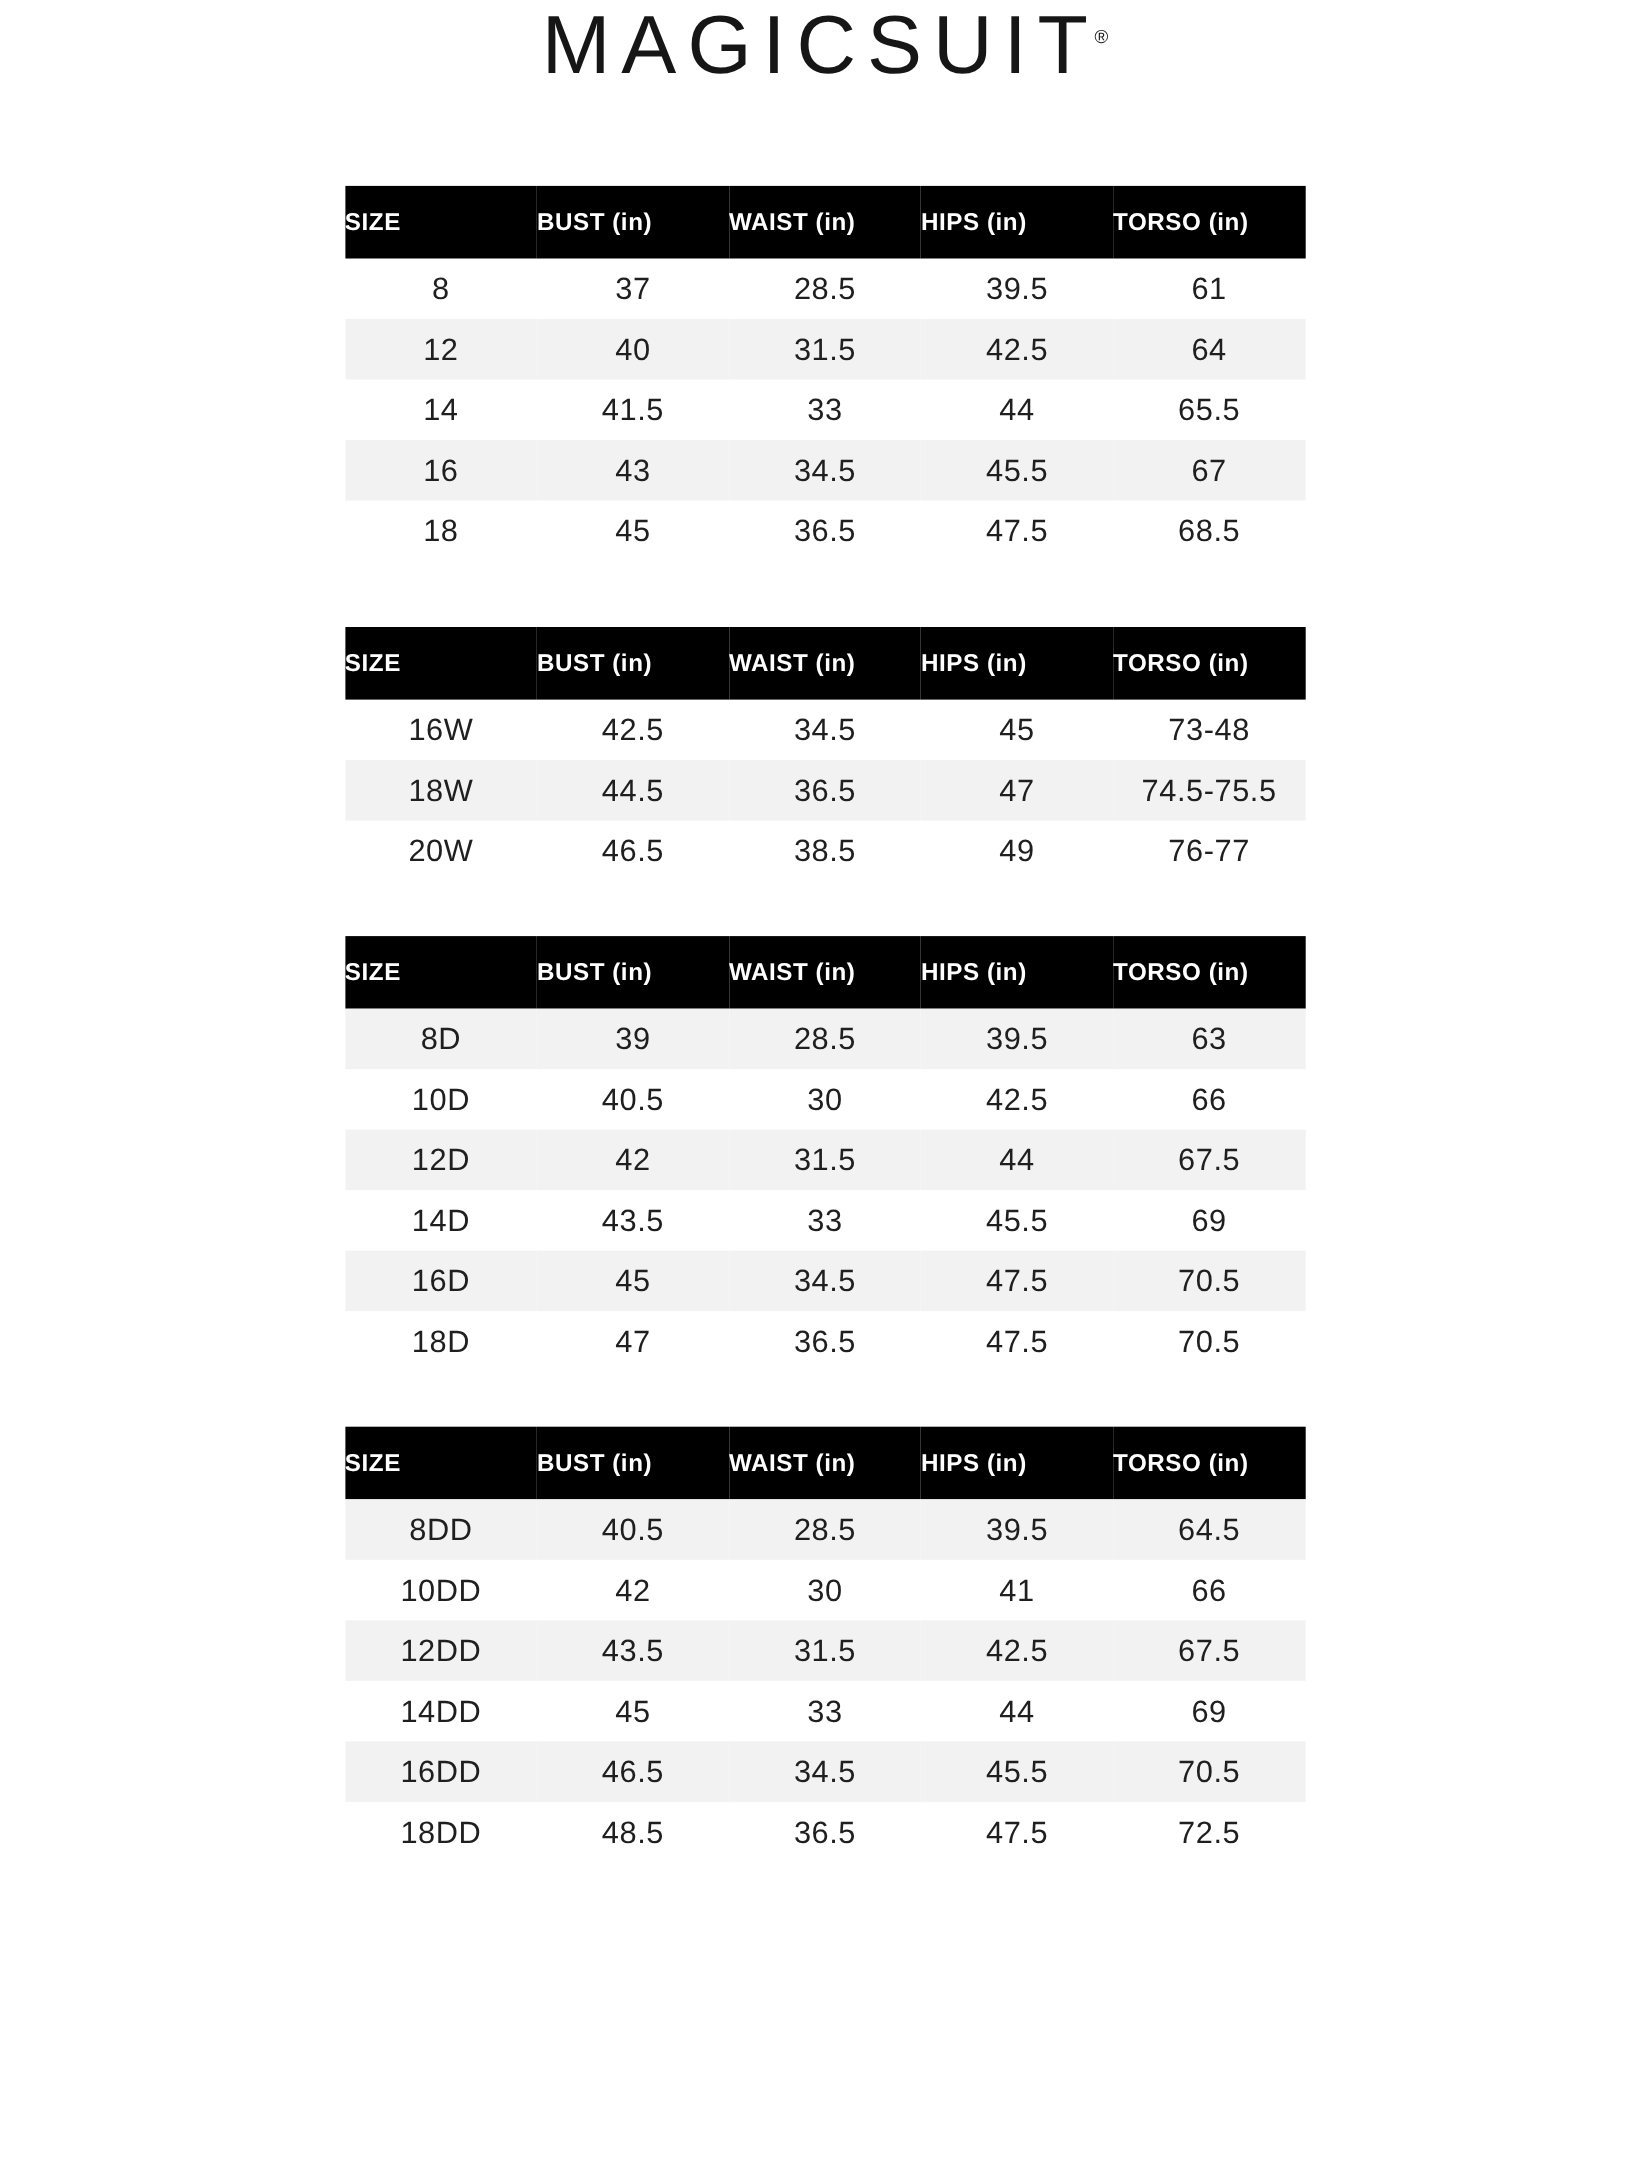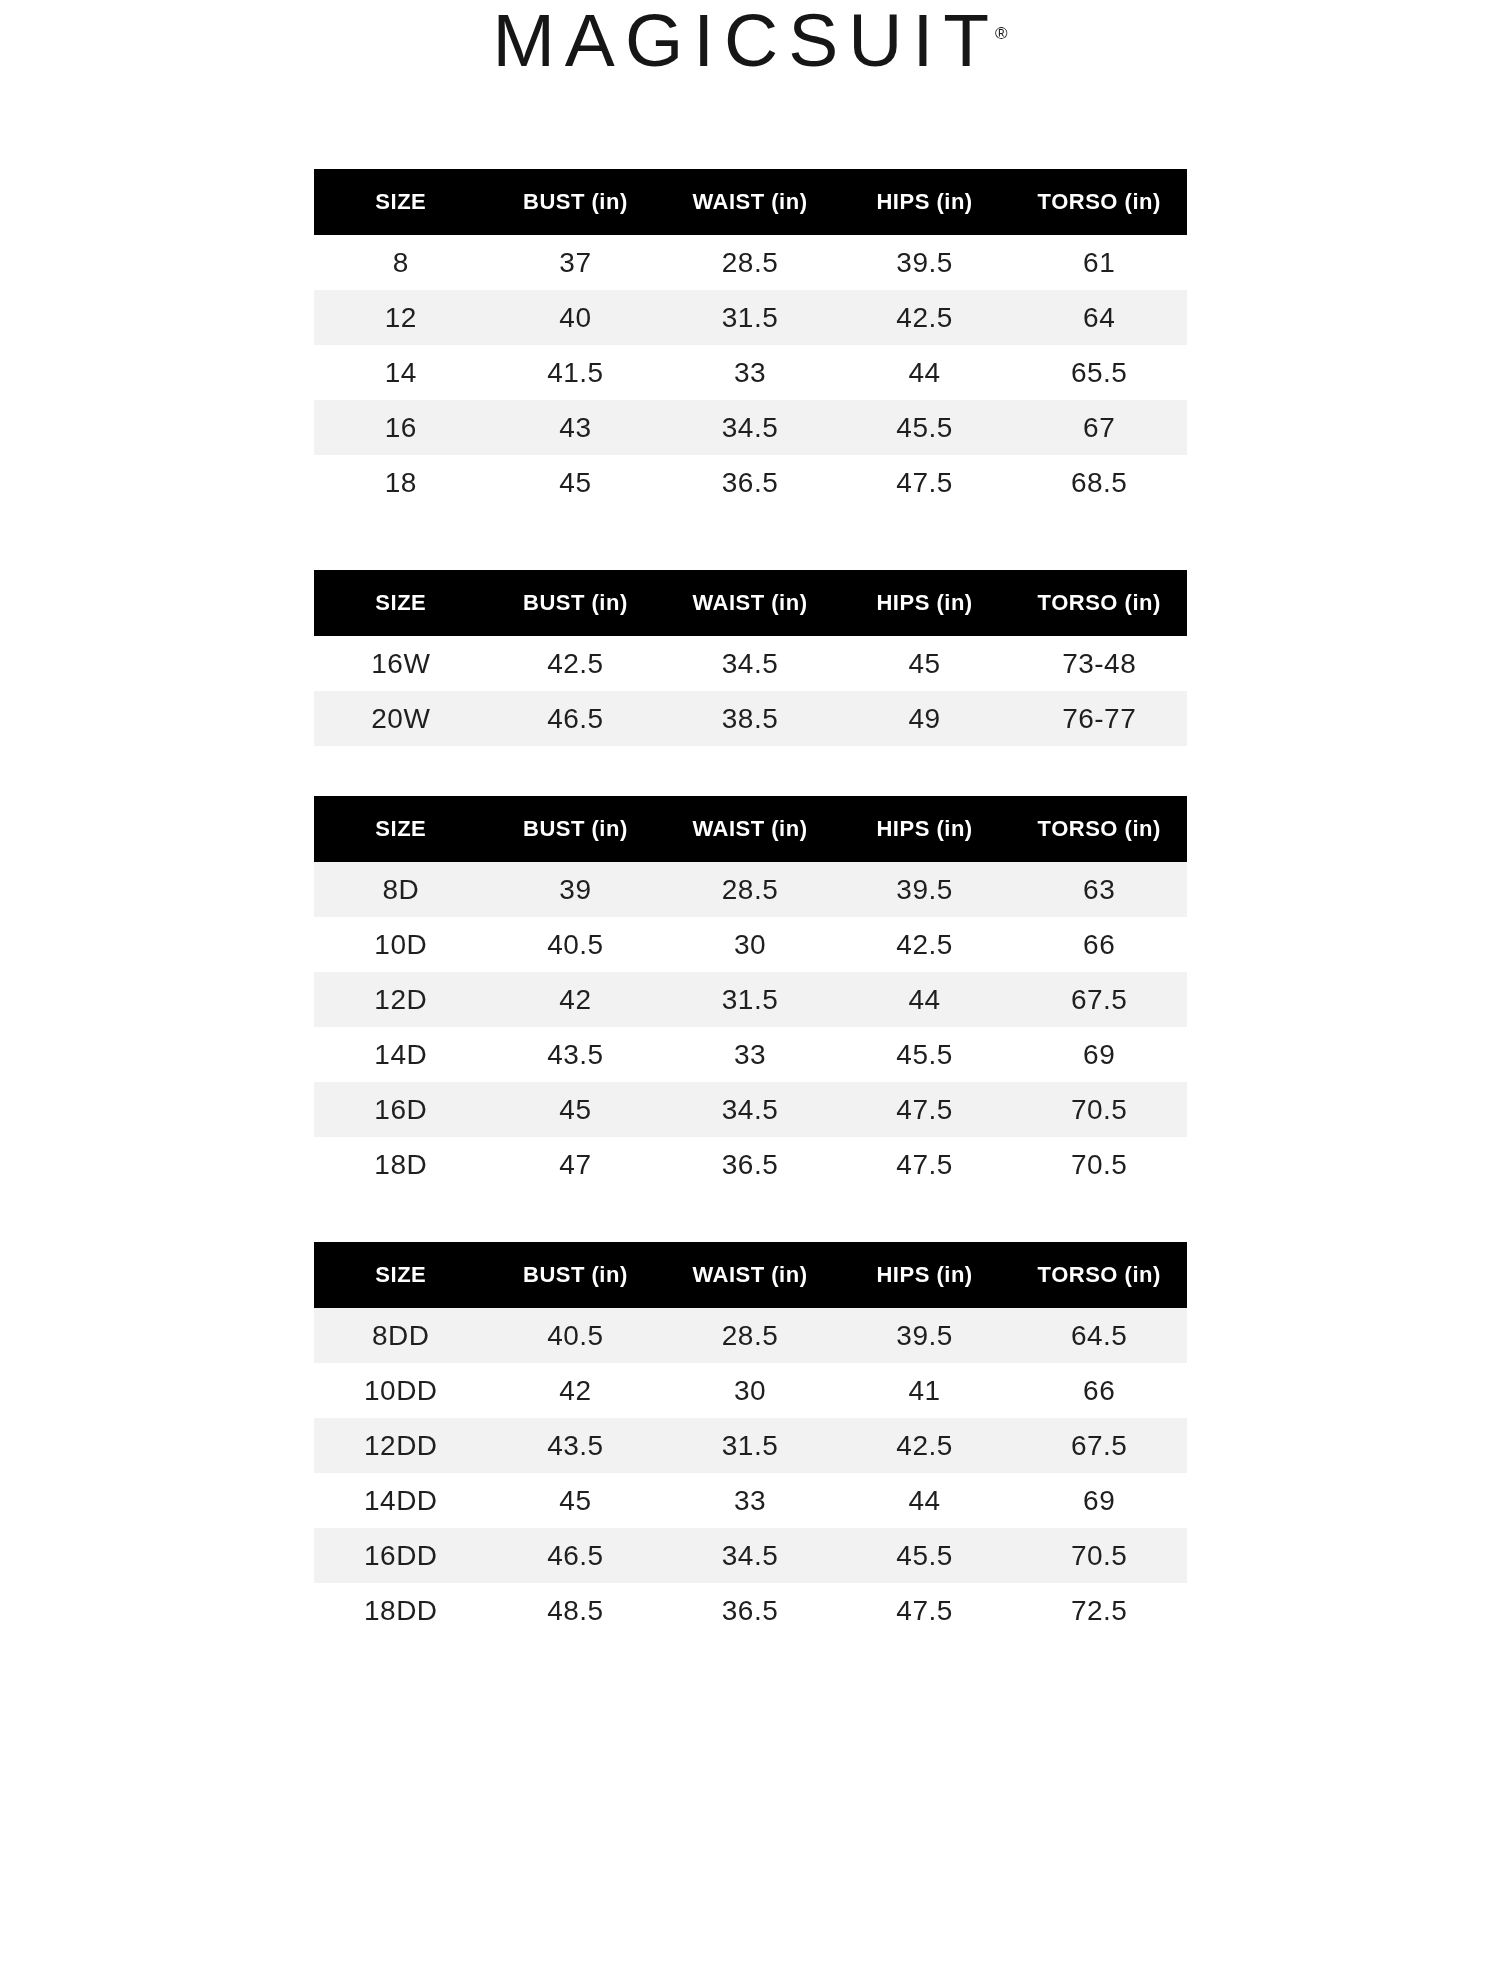--- a/index.html
+++ b/index.html
@@ -45,21 +45,21 @@
   #size-tables table:nth-of-type(2) { margin-top: 60px; }
   #size-tables table:nth-of-type(3) { margin-top: 50px; }
   #size-tables table:nth-of-type(4) { margin-top: 50px; }
   table.size-table thead th {
     background: #000000;
     color: #ffffff;
     height: 66px;
     font-size: 22px;
     font-weight: 700;
     letter-spacing: 0.5px;
-    text-align: center;
+    text-align: left;
     padding: 0;
   }
   table.size-table tbody td {
     height: 55px;
     font-size: 28px;
     font-weight: 400;
     color: #1f1f1f;
     text-align: center;
     padding: 0;
     letter-spacing: 0.5px;
@@ -136,20 +136,27 @@
         </thead>
         <tbody>
           <tr>
             <td>16W</td>
             <td>42.5</td>
             <td>34.5</td>
             <td>45</td>
             <td>73-48</td>
           </tr>
           <tr>
+            <td>18W</td>
+            <td>44.5</td>
+            <td>36.5</td>
+            <td>47</td>
+            <td>74.5-75.5</td>
+          </tr>
+          <tr>
             <td>20W</td>
             <td>46.5</td>
             <td>38.5</td>
             <td>49</td>
             <td>76-77</td>
           </tr>
         </tbody>
       </table>
       <table class="size-table stripe-odd">
         <thead>

